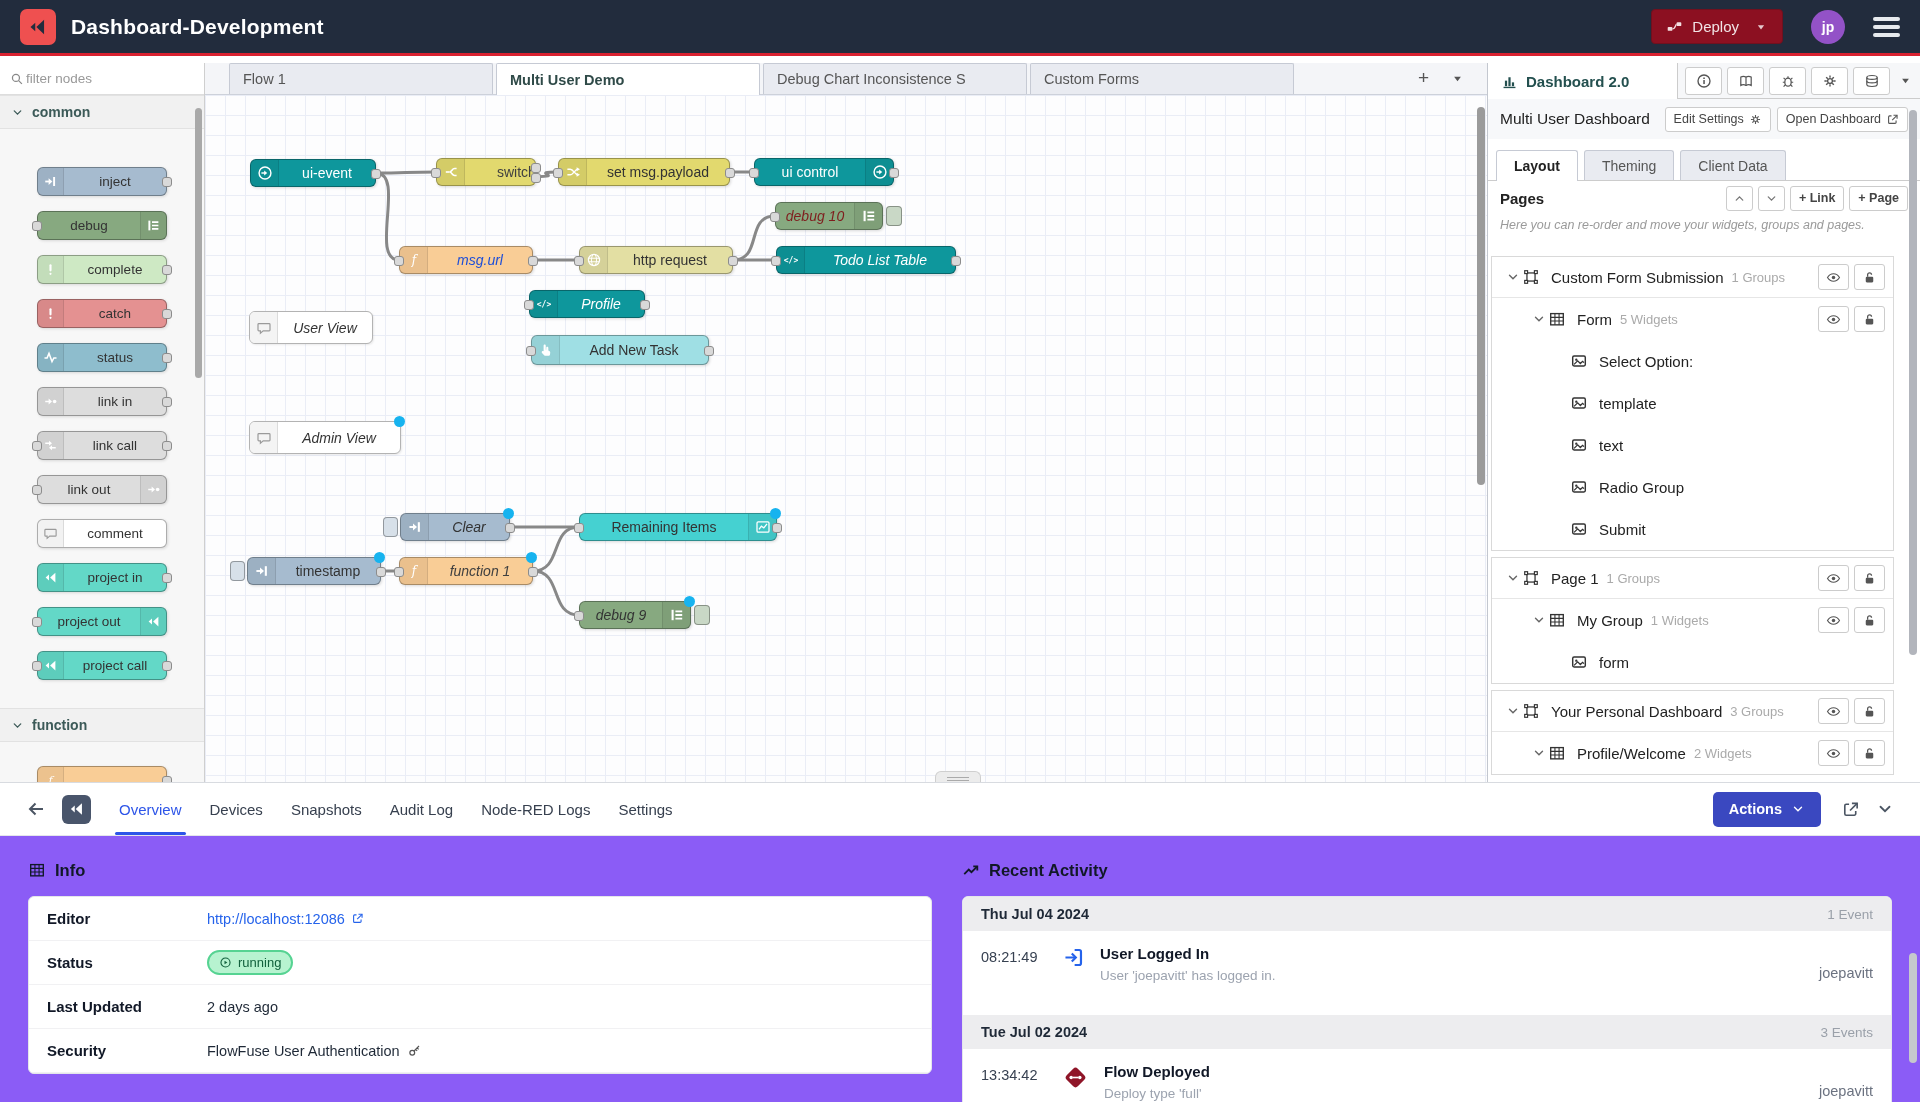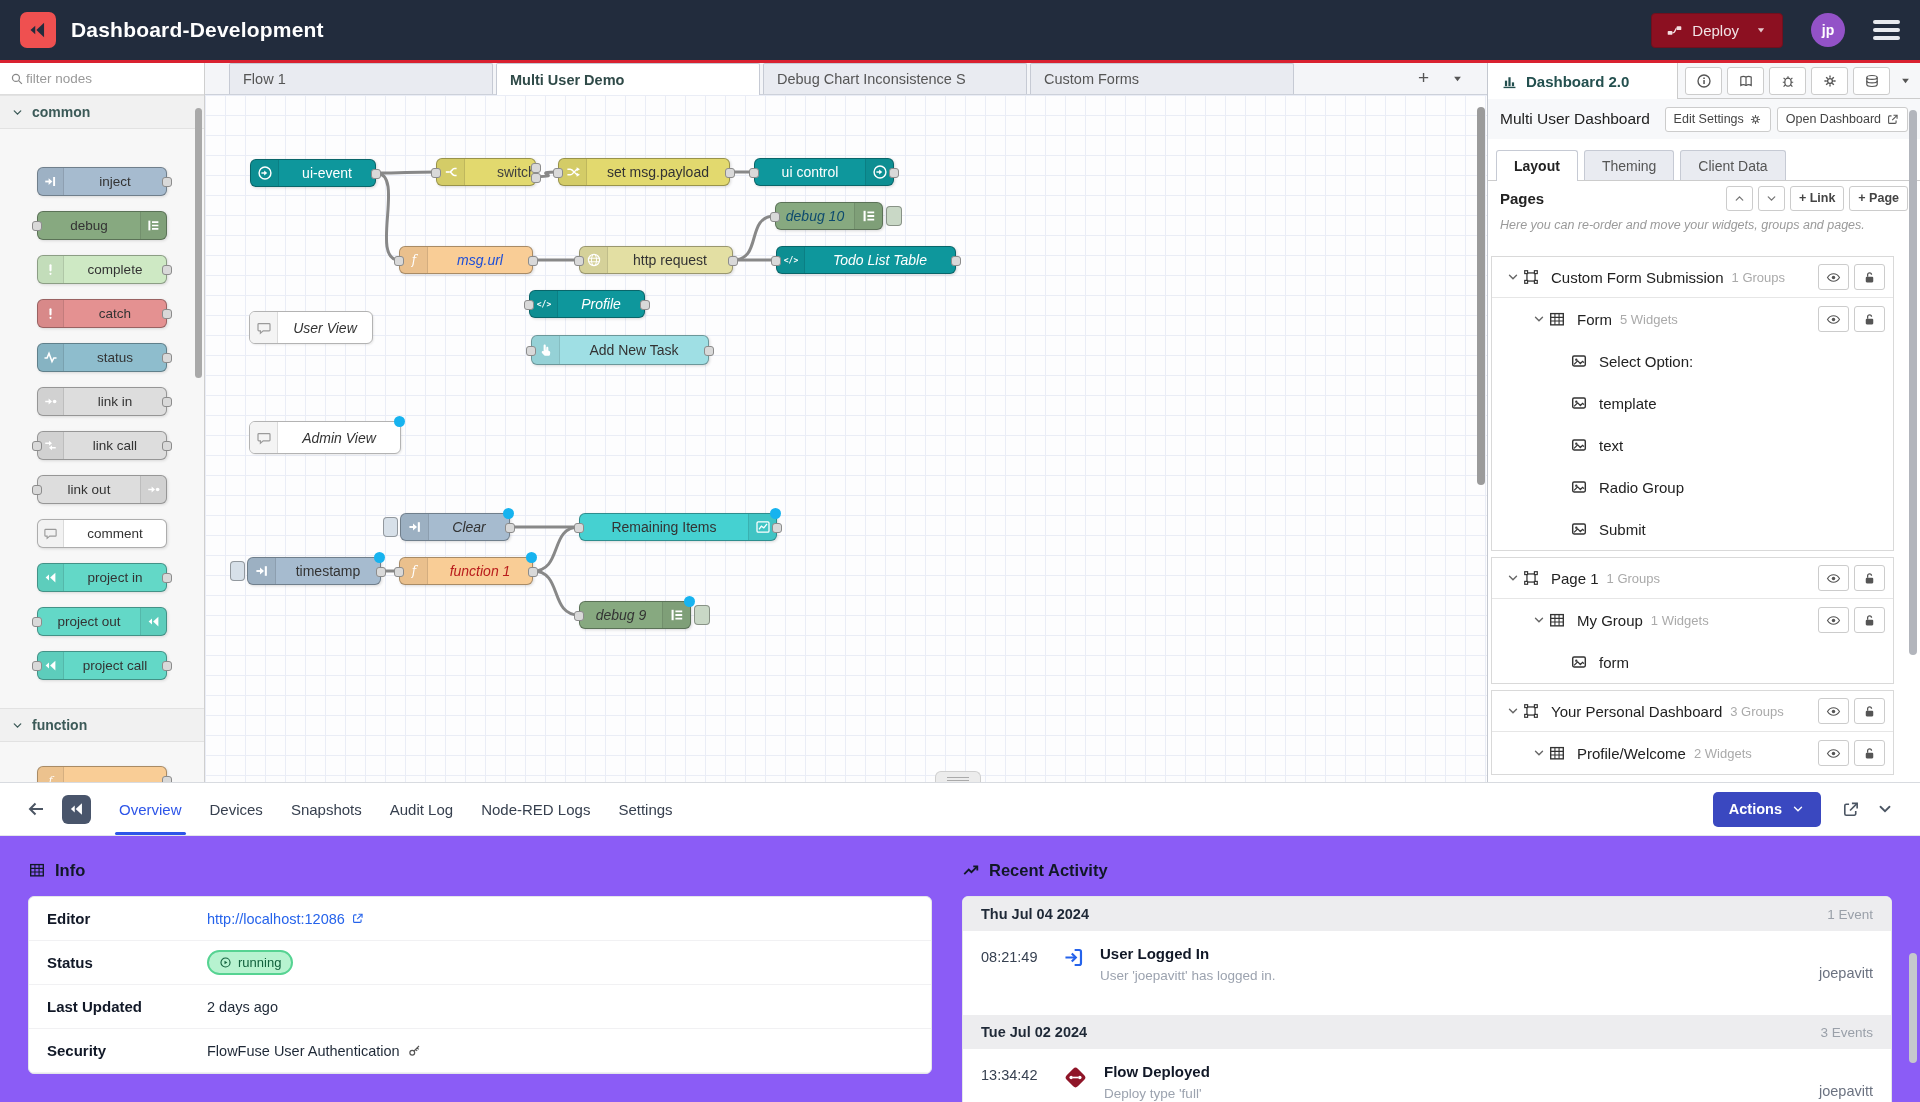--- a/index.html
+++ b/index.html
@@ -1,21 +1,21 @@
 <!DOCTYPE html>
 <html><head>
 <meta charset="utf-8">
 <style>
   * { box-sizing: border-box; }
   html,body { margin:0; padding:0; }
   body { width:1920px; height:1102px; overflow:hidden; font-family:"Liberation Sans",sans-serif; background:#fff; }
   .app { position:relative; width:1920px; height:1102px; }
 
   
-  .topbar { position:absolute; top:0; left:0; right:0; height:63px; background:#222c3d; border-bottom:3px solid #d92130; display:flex; align-items:center; padding:0 20px; }
+  .topbar { position:absolute; top:0; left:0; right:0; height:56px; background:#222c3d; border-bottom:3px solid #d92130; display:flex; align-items:center; padding:0 20px; }
   .ff-logo { width:36px; height:36px; border-radius:7px; background:#ef5050; display:flex; align-items:center; justify-content:center; }
   .topbar-title { color:#fff; font-size:21px; font-weight:bold; margin-left:15px; letter-spacing:.2px; }
   .deploy-btn { margin-left:auto; display:flex; align-items:center; gap:9px; background:#8c1021; border:1px solid #70101e; border-radius:4px; padding:8px 14px; color:#f1e3e5; font-size:15px; cursor:pointer; }
   .deploy-caret { margin-left:6px; display:flex; }
   .avatar { width:34px; height:34px; border-radius:50%; background:#9352c7; color:#fff; display:flex; align-items:center; justify-content:center; font-size:14px; font-weight:bold; margin-left:28px; }
   .hamburger { margin-left:28px; display:flex; flex-direction:column; gap:4px; cursor:pointer; }
   .hamburger span { display:block; width:27px; height:4px; background:#e7eaee; border-radius:2px; }
 
   
   .editor-row { position:absolute; top:63px; left:0; right:0; height:719px; display:flex; }
@@ -413,21 +413,21 @@
             <div class="port" style="left: -6px; top: 9px;"></div>
             <div class="port" style="right: -6px; top: 9px;"></div>
           </div>
           <div class="fnode" style="left: 570px; top: 107px; width: 108px; height: 28px; background: rgb(135, 169, 128);">
             <div class="nico right">
               <svg width="16" height="16" viewBox="0 0 20 20">
                 <path d="M4.5 3.5v13" stroke="#fff" stroke-width="2.6"></path>
                 <path d="M8 5.5h8.5M8 10h8.5M8 14.5h8.5" stroke="#fff" stroke-width="2.2"></path>
               </svg>
             </div>
-            <div class="nlabel it" style="color: #0c4a6e;">debug 10</div>
+            <div class="nlabel it" style="color: #7f1d1d;">debug 10</div>
             <div class="port" style="left: -6px; top: 9px;"></div>
             <div class="fnode-btn right" style="background: linear-gradient(rgba(255, 255, 255, 0.55), rgba(255, 255, 255, 0.55)) rgb(135, 169, 128);"></div>
           </div>
           <div class="fnode" style="left: 194px; top: 151px; width: 134px; height: 28px; background: rgb(249, 205, 150);">
             <div class="nico left">
               <svg width="16" height="16" viewBox="0 0 20 20">
                 <text x="10" y="14.8" text-anchor="middle" font-size="15" font-style="italic" font-family="DejaVu Serif,serif" fill="#fff">f</text>
               </svg>
             </div>
             <div class="nlabel it" style="color: #1d4ed8;">msg.url</div>
@@ -530,21 +530,21 @@
             <div class="port" style="right: -6px; top: 9px;"></div>
             <div class="fnode-btn left" style="background: linear-gradient(rgba(255, 255, 255, 0.55), rgba(255, 255, 255, 0.55)) rgb(166, 187, 207);"></div>
             <div class="chg-dot"></div>
           </div>
           <div class="fnode" style="left: 194px; top: 462px; width: 134px; height: 28px; background: rgb(249, 205, 150);">
             <div class="nico left">
               <svg width="16" height="16" viewBox="0 0 20 20">
                 <text x="10" y="14.8" text-anchor="middle" font-size="15" font-style="italic" font-family="DejaVu Serif,serif" fill="#fff">f</text>
               </svg>
             </div>
-            <div class="nlabel it" style="color: #b91c1c;">function 1</div>
+            <div class="nlabel it" style="color: #404040;">function 1</div>
             <div class="port" style="left: -6px; top: 9px;"></div>
             <div class="port" style="right: -6px; top: 9px;"></div>
             <div class="chg-dot"></div>
           </div>
           <div class="fnode" style="left: 374px; top: 506px; width: 112px; height: 28px; background: rgb(135, 169, 128);">
             <div class="nico right">
               <svg width="16" height="16" viewBox="0 0 20 20">
                 <path d="M4.5 3.5v13" stroke="#fff" stroke-width="2.6"></path>
                 <path d="M8 5.5h8.5M8 10h8.5M8 14.5h8.5" stroke="#fff" stroke-width="2.2"></path>
               </svg>

